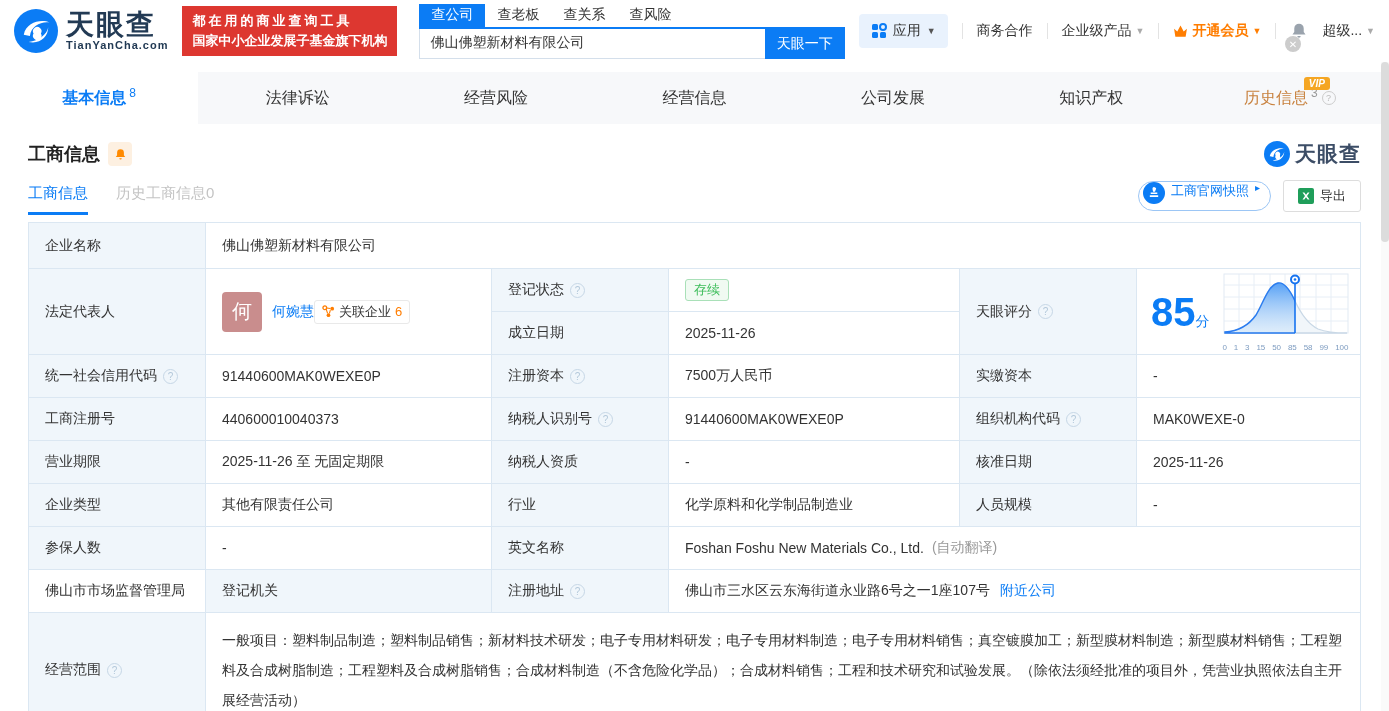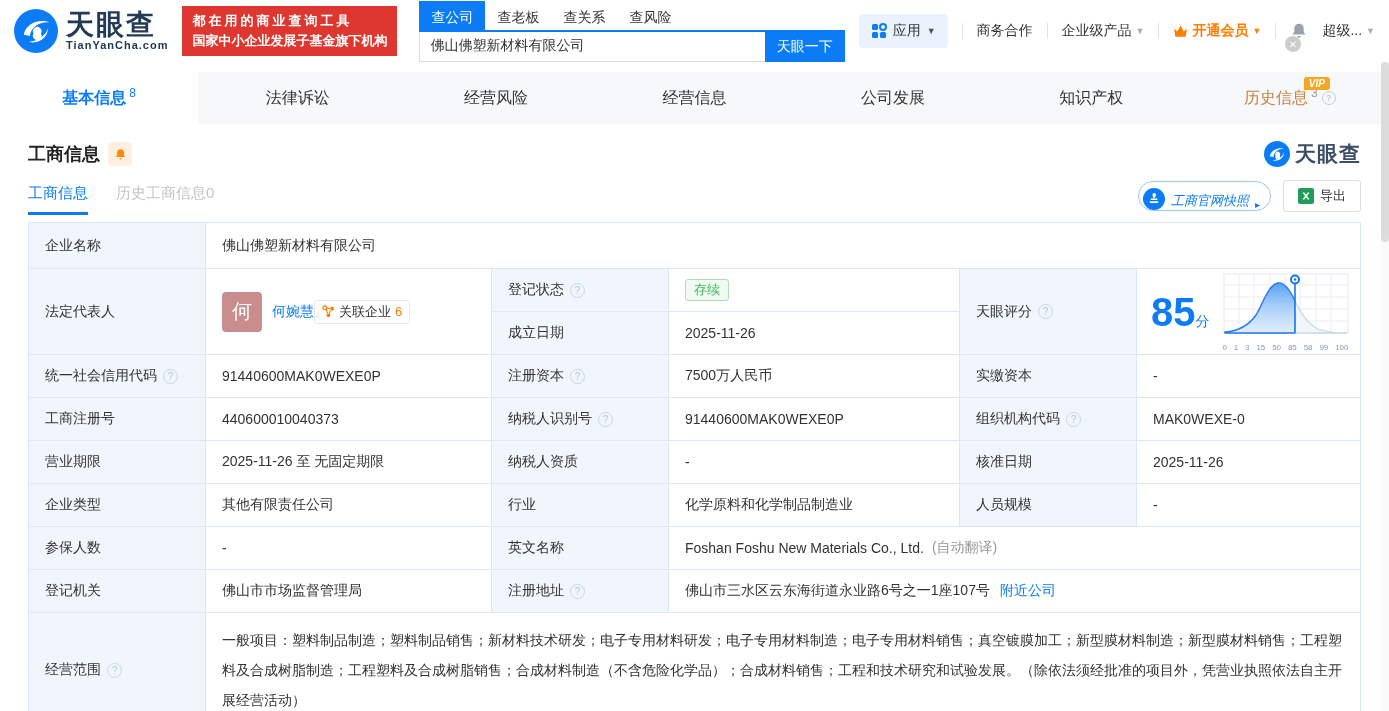--- a/index.html
+++ b/index.html
@@ -8,21 +8,21 @@
   
   .header { height:62px; display:flex; align-items:center; padding:0 14px; gap:14px; background:#fff; position:relative; }
   .logo { display:flex; align-items:center; gap:8px; }
   .logo-swirl { width:44px; height:44px; flex:0 0 auto; }
   .logo-txt .t { font-size:28px; font-weight:bold; color:#223a54; letter-spacing:2px; line-height:1; }
   .logo-txt .d { font-size:11px; font-weight:bold; color:#223a54; letter-spacing:1px; }
   .slogan { background:#dd3730; color:#fff; padding:5px 10px; font-size:13px; font-weight:bold; line-height:1.55; white-space:nowrap; }
   .slogan .l1 { letter-spacing:3px; }
   .search-wrap { width:440px; margin-left:8px; }
   .search-tabs { display:flex; border-bottom:2px solid #0b7cf5; }
-  .search-tab { padding:8px 12px 3px; font-size:14px; cursor:pointer; }
+  .search-tab { padding:2px 12px 3px; font-size:14px; cursor:pointer; }
   .search-tab.active { background:#0b7cf5; color:#fff; }
   .search-row { display:flex; height:30px; }
   .search-input { flex:1; border:1px solid #d4dfeb; border-top:none; border-right:none; padding:0 30px 0 10px; font-size:14px; color:#333; outline:none; font-family:inherit; }
   .clear-x { position:absolute; width:16px; height:16px; border-radius:50%; background:#ccc; color:#fff; font-size:10px; display:flex; align-items:center; justify-content:center; right:88px; top:36px; cursor:pointer; }
   .search-btn { width:80px; background:#0b7cf5; color:#fff; border:none; font-size:14px; cursor:pointer; font-family:inherit; }
   .hnav { display:flex; align-items:center; gap:14px; margin-left:auto; white-space:nowrap; }
   .apps-btn { display:flex; align-items:center; gap:6px; background:#e9f2fd; border-radius:4px; padding:8px 12px; cursor:pointer;text-align:right; }
   .caret { font-size:9px; color:#555; }
   .hnav .divider { width:1px; height:16px; background:#e3e3e3; }
   .hnav-item { cursor:pointer; display:flex; align-items:center; gap:4px; }
@@ -45,21 +45,21 @@
   .bell-badge { width:24px; height:24px; background:#fdf0e1; border-radius:4px; margin-left:8px; display:flex; align-items:center; justify-content:center; cursor:pointer; }
   .watermark { margin-left:auto; display:flex; align-items:center; gap:5px; }
   .watermark .wm-t { font-size:21px; font-weight:bold; color:#3c4d66; letter-spacing:1px; }
 
   .subtab-row { display:flex; align-items:center; padding:14px 28px 0; height:48px; }
   .subtab { font-size:15px; margin-right:28px; cursor:pointer; position:relative; padding-bottom:12px; }
   .subtab.active { color:#0b7cf5; }
   .subtab.active::after { content:""; position:absolute; left:0; right:0; bottom:0; height:3px; background:#0b7cf5; }
   .subtab.dim { color:#c4c4c4; }
   .acts { margin-left:auto; display:flex; gap:12px; align-items:center; padding-bottom:6px; }
-  .snap-btn { display:flex; align-items:flex-end; gap:6px; border:1px solid #9cc6f5; color:#0b7cf5; border-radius:16px; height:30px; padding:0 10px 0 4px; font-size:13px; background:#fff; cursor:pointer; font-family:inherit;font-style:italic; }
+  .snap-btn { display:flex; align-items:flex-start; gap:6px; border:1px solid #9cc6f5; color:#0b7cf5; border-radius:16px; height:30px; padding:0 10px 0 4px; font-size:13px; background:#fff; cursor:pointer; font-family:inherit; }
   .exp-btn { display:flex; align-items:center; gap:6px; border:1px solid #ddd; color:#333; border-radius:3px; height:32px; padding:0 14px; font-size:13px; background:#fff; cursor:pointer; font-family:inherit; }
 
   
   .biz-table { margin:6px 28px 0; border:1px solid #dbe7f2; font-size:14px; }
   .trow { display:grid; border-bottom:1px solid #dbe7f2; }
   .trow:last-child { border-bottom:none; }
   .cell { padding:0 16px; display:flex; align-items:center; border-right:1px solid #dbe7f2; min-height:42px; }
   .cell:last-child { border-right:none; }
   .lbl { background:#f0f6fb; color:#333; }
   .help { width:15px; height:15px; border:1px solid #c6d7e6; color:#b3c8da; border-radius:50%; font-size:10px; display:inline-flex; align-items:center; justify-content:center; margin-left:6px; flex:0 0 auto; cursor:pointer; }
@@ -366,22 +366,22 @@
     <div class="cell lbl">参保人数</div>
     <div class="cell">-</div>
     <div class="cell lbl">英文名称</div>
     <div class="cell">
       <span>Foshan Foshu New Materials Co., Ltd.</span>
       <span class="gray" style="margin-left:8px">(自动翻译)</span>
     </div>
   </div>
 
   <div class="trow r4">
+    <div class="cell">佛山市市场监督管理局</div>
     <div class="cell lbl">登记机关</div>
-    <div class="cell">佛山市市场监督管理局</div>
     <div class="cell lbl">
         <span>注册地址</span>
         <span class="help">?</span>
       </div>
     <div class="cell">
       <span>佛山市三水区云东海街道永业路6号之一1座107号</span>
       <a class="link" style="margin-left:10px">附近公司</a>
     </div>
   </div>
 

